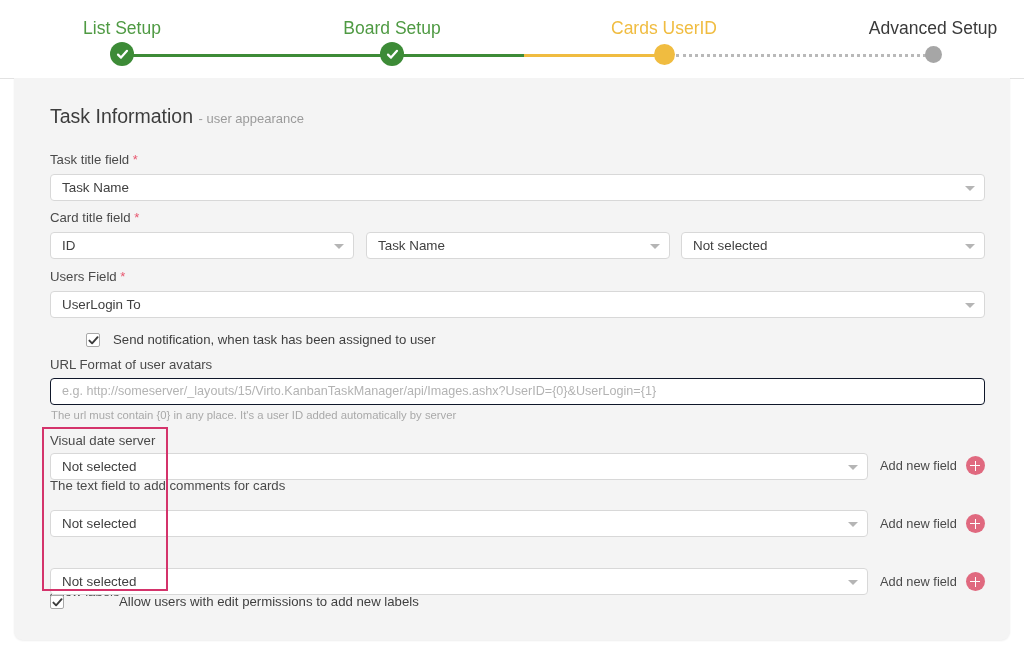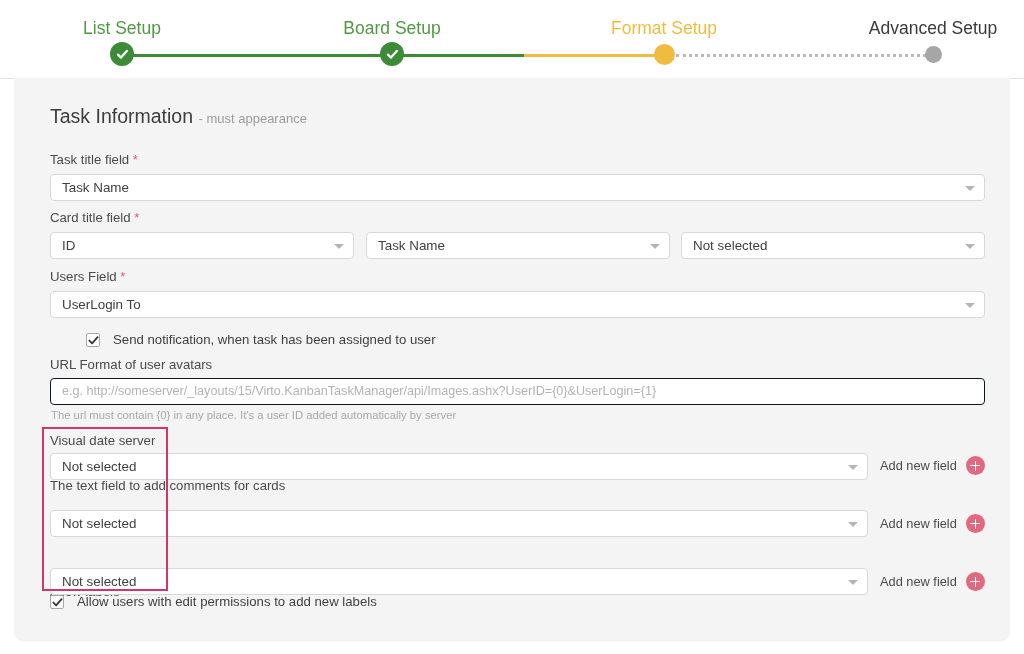--- a/index.html
+++ b/index.html
@@ -244,39 +244,39 @@
       <div class="step-dot-wrap">
         <div class="dot-check">
           <svg width="15" height="15" viewBox="0 0 15 15">
               <path d="M3 7.6 L6 10.6 L12 3.8" stroke="#ffffff" stroke-width="2.2" fill="none" stroke-linecap="round" stroke-linejoin="round"></path>
             </svg>
         </div>
       </div>
     </div>
 
     <div class="step" style="left:554px;">
-      <div class="step-label current">Format Setup</div>
+      <div class="step-label current">Cards UserID</div>
       <div class="step-dot-wrap">
         <div class="dot-plain current"></div>
       </div>
     </div>
 
     <div class="step" style="left:823px;">
       <div class="step-label todo">Advanced Setup</div>
       <div class="step-dot-wrap">
         <div class="dot-plain todo"></div>
       </div>
     </div>
   </div>
 
   <div class="card">
 
     <div class="section-title">
       <span>Task Information</span>
-      <span class="sub">- must appearance</span>
+      <span class="sub">- user appearance</span>
     </div>
 
     <div class="fld-label" style="left:36px; top:74px;">
       <span>Task title field</span>
       <span class="req">*</span>
     </div>
     <div class="select" style="left:36px; top:96px; width:935px;">
       <div class="val">Task Name</div>
       <div class="caret"></div>
     </div>
@@ -353,21 +353,21 @@
     </div>
     <div class="select" style="left:36px; top:490px; width:818px;">
       <div class="val">Not selected</div>
       <div class="caret"></div>
     </div>
     <div class="addfield" style="left:866px; top:494px;">
       <span class="aftext">Add new field</span>
       <span class="plus"></span>
     </div>
 
-    <div class="cbrow" style="left:36px; top:516px;">
+    <div class="cbrow" style="left:36px; top:516px;gap:42px;">
       <span class="cbox">
         <svg width="11" height="11" viewBox="0 0 11 11">
             <path d="M1.4 5.6 L4.1 8.3 L9.6 2.2" stroke="#3b3b3b" stroke-width="1.9" fill="none" stroke-linecap="round" stroke-linejoin="round"></path>
           </svg>
       </span>
       <span class="cbtext">Allow users with edit permissions to add new labels</span>
     </div>
 
   </div>
 

